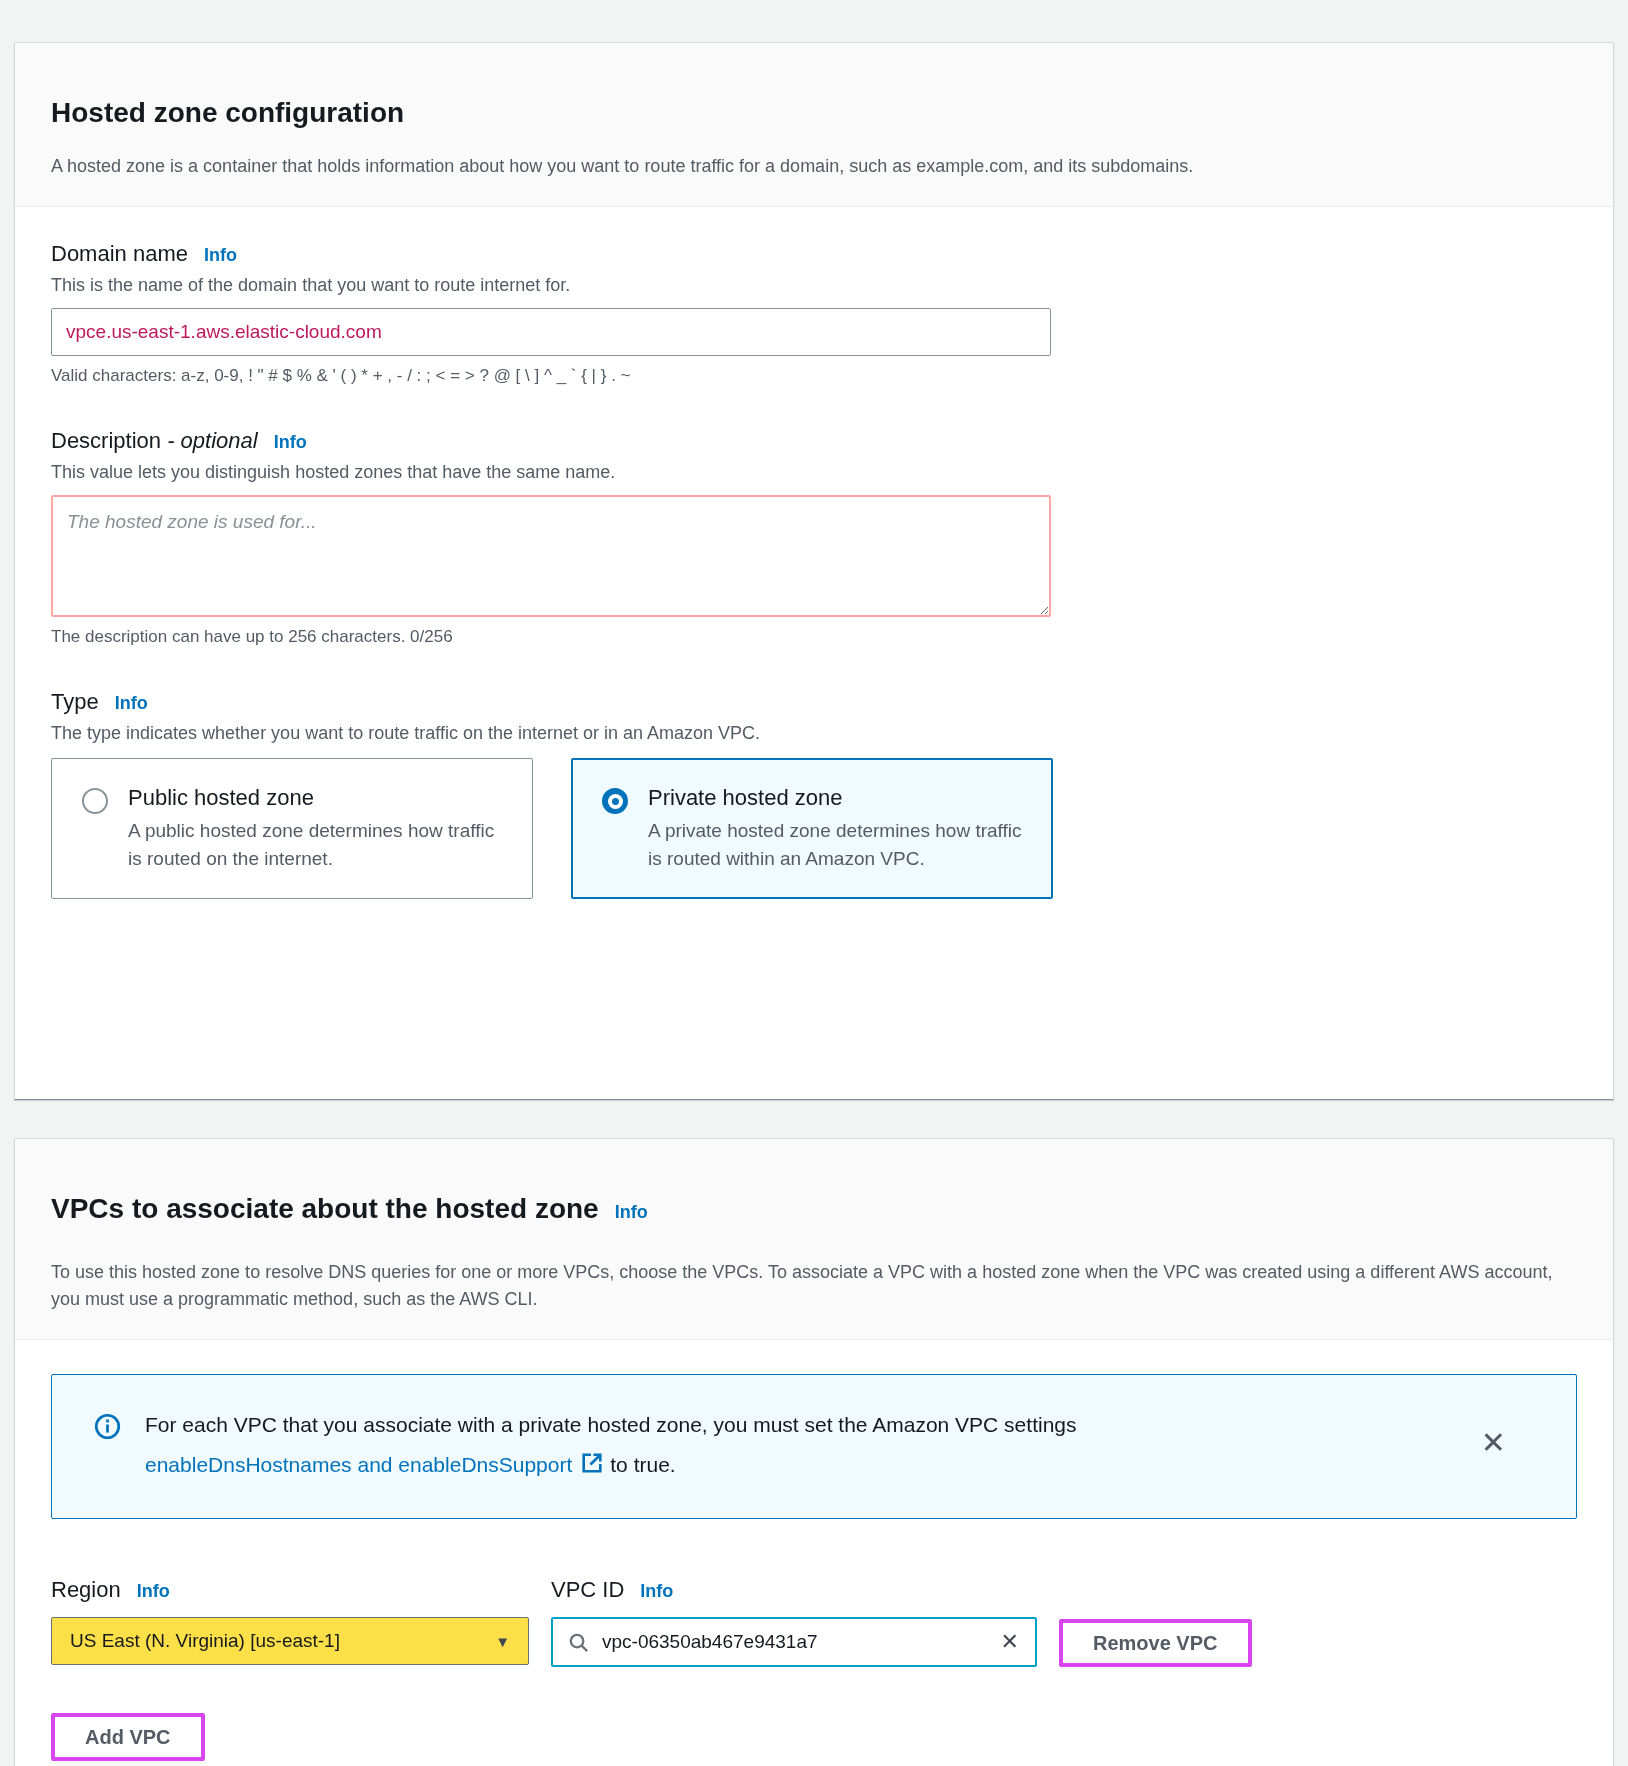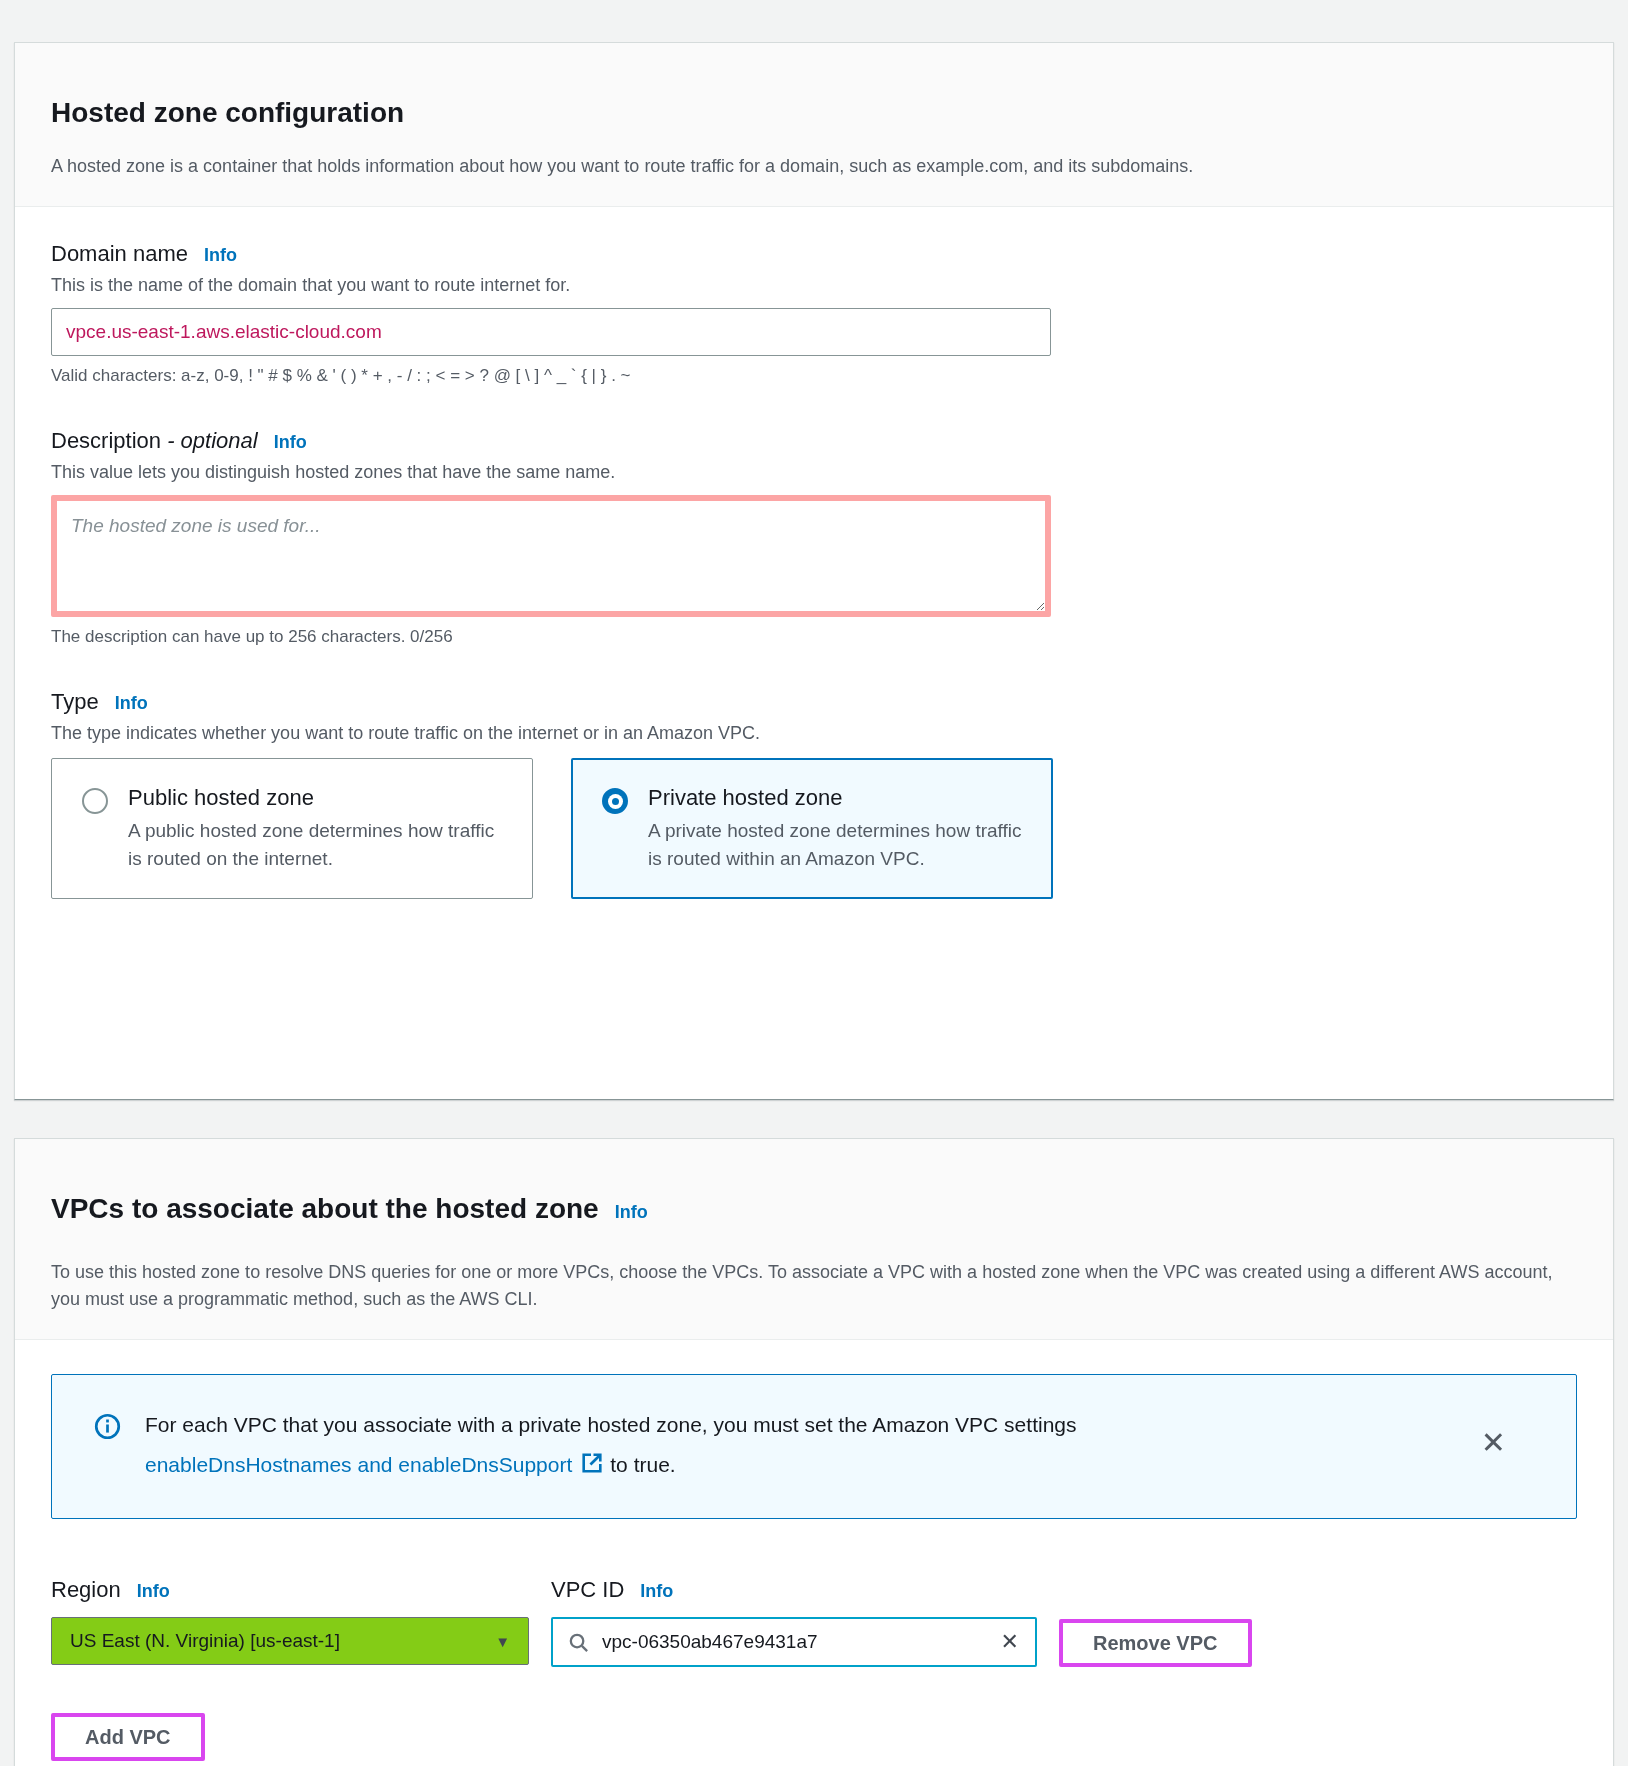--- a/index.html
+++ b/index.html
@@ -67,21 +67,21 @@
     font-size: 19px;
     color: #be185d;
     font-family: "Liberation Sans", sans-serif;
     background: #fff;
     display: block;
   }
   .textarea-input {
     margin-top: 12px;
     width: 1000px;
     height: 122px;
-    border: 6px solid #fca5a5;
+    border: 2px solid #fca5a5;
     border-radius: 2px;
     padding: 14px;
     font-size: 19px;
     color: #16191f;
     font-family: "Liberation Sans", sans-serif;
     resize: both;
     display: block;
   }
   .textarea-input::placeholder { font-style: italic; color: #889196; }
 
@@ -151,21 +151,21 @@
   }
 
   .vpc-row { display: flex; gap: 22px; margin-top: 58px; align-items: flex-start; }
   .vpc-col .label-row { margin-bottom: 14px; }
 
   .select-box {
     width: 478px;
     height: 48px;
     border: 1px solid #687078;
     border-radius: 2px;
-    background: #84cc16;
+    background: #fde047;
     display: flex;
     align-items: center;
     justify-content: space-between;
     padding: 0 18px;
     font-size: 19px;
     cursor: pointer;
   }
   .select-caret { font-size: 15px; color: #414750; }
 
   .search-box {

